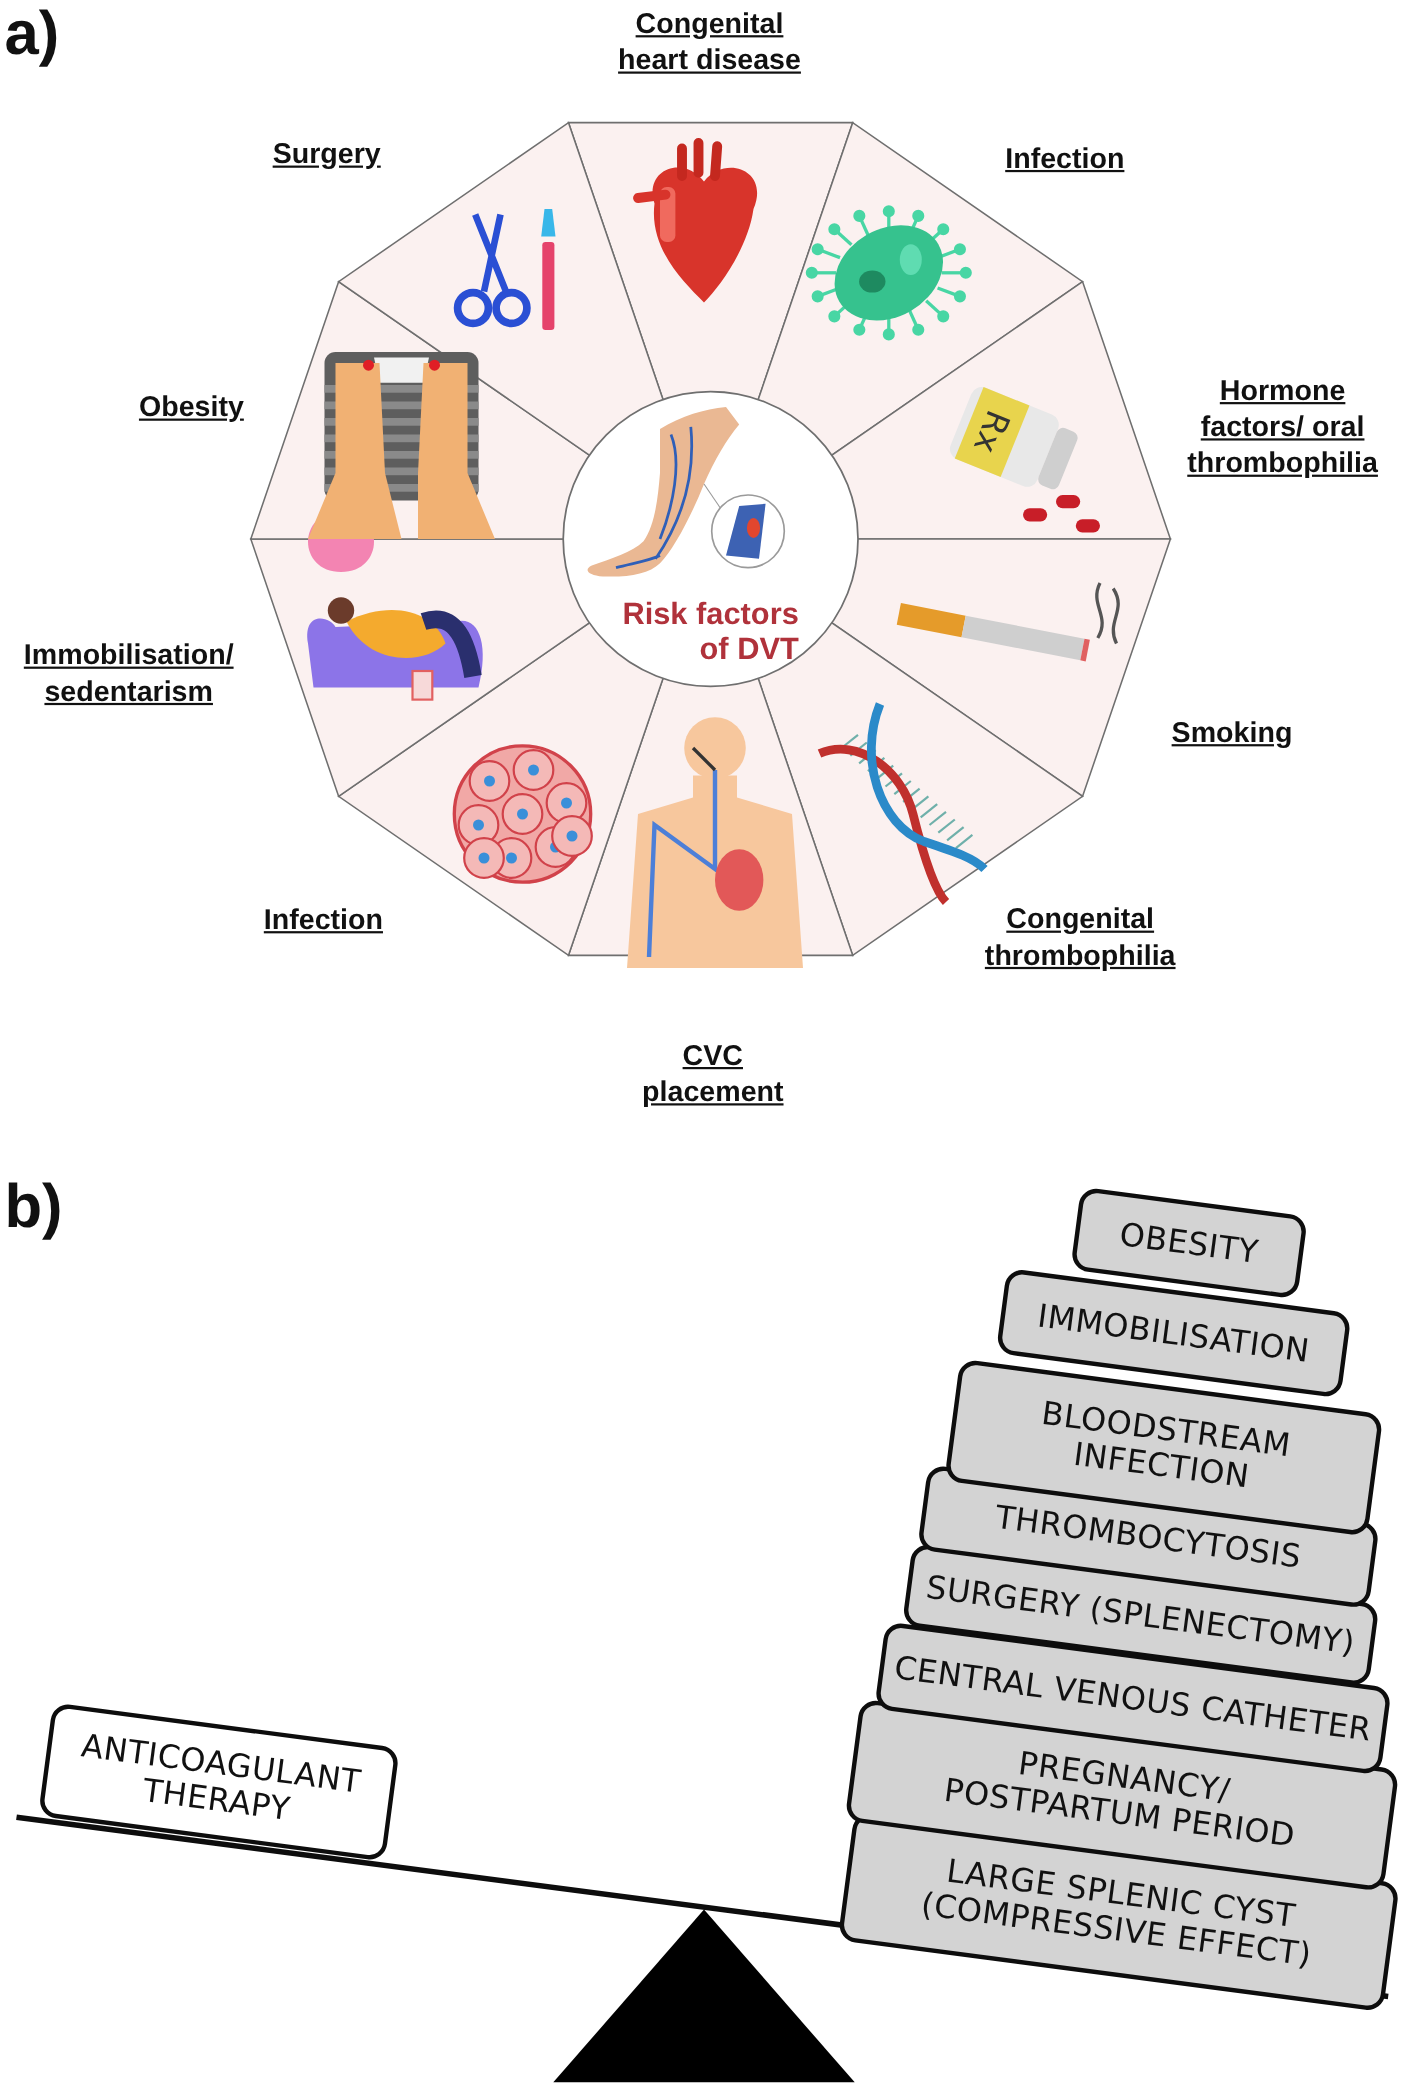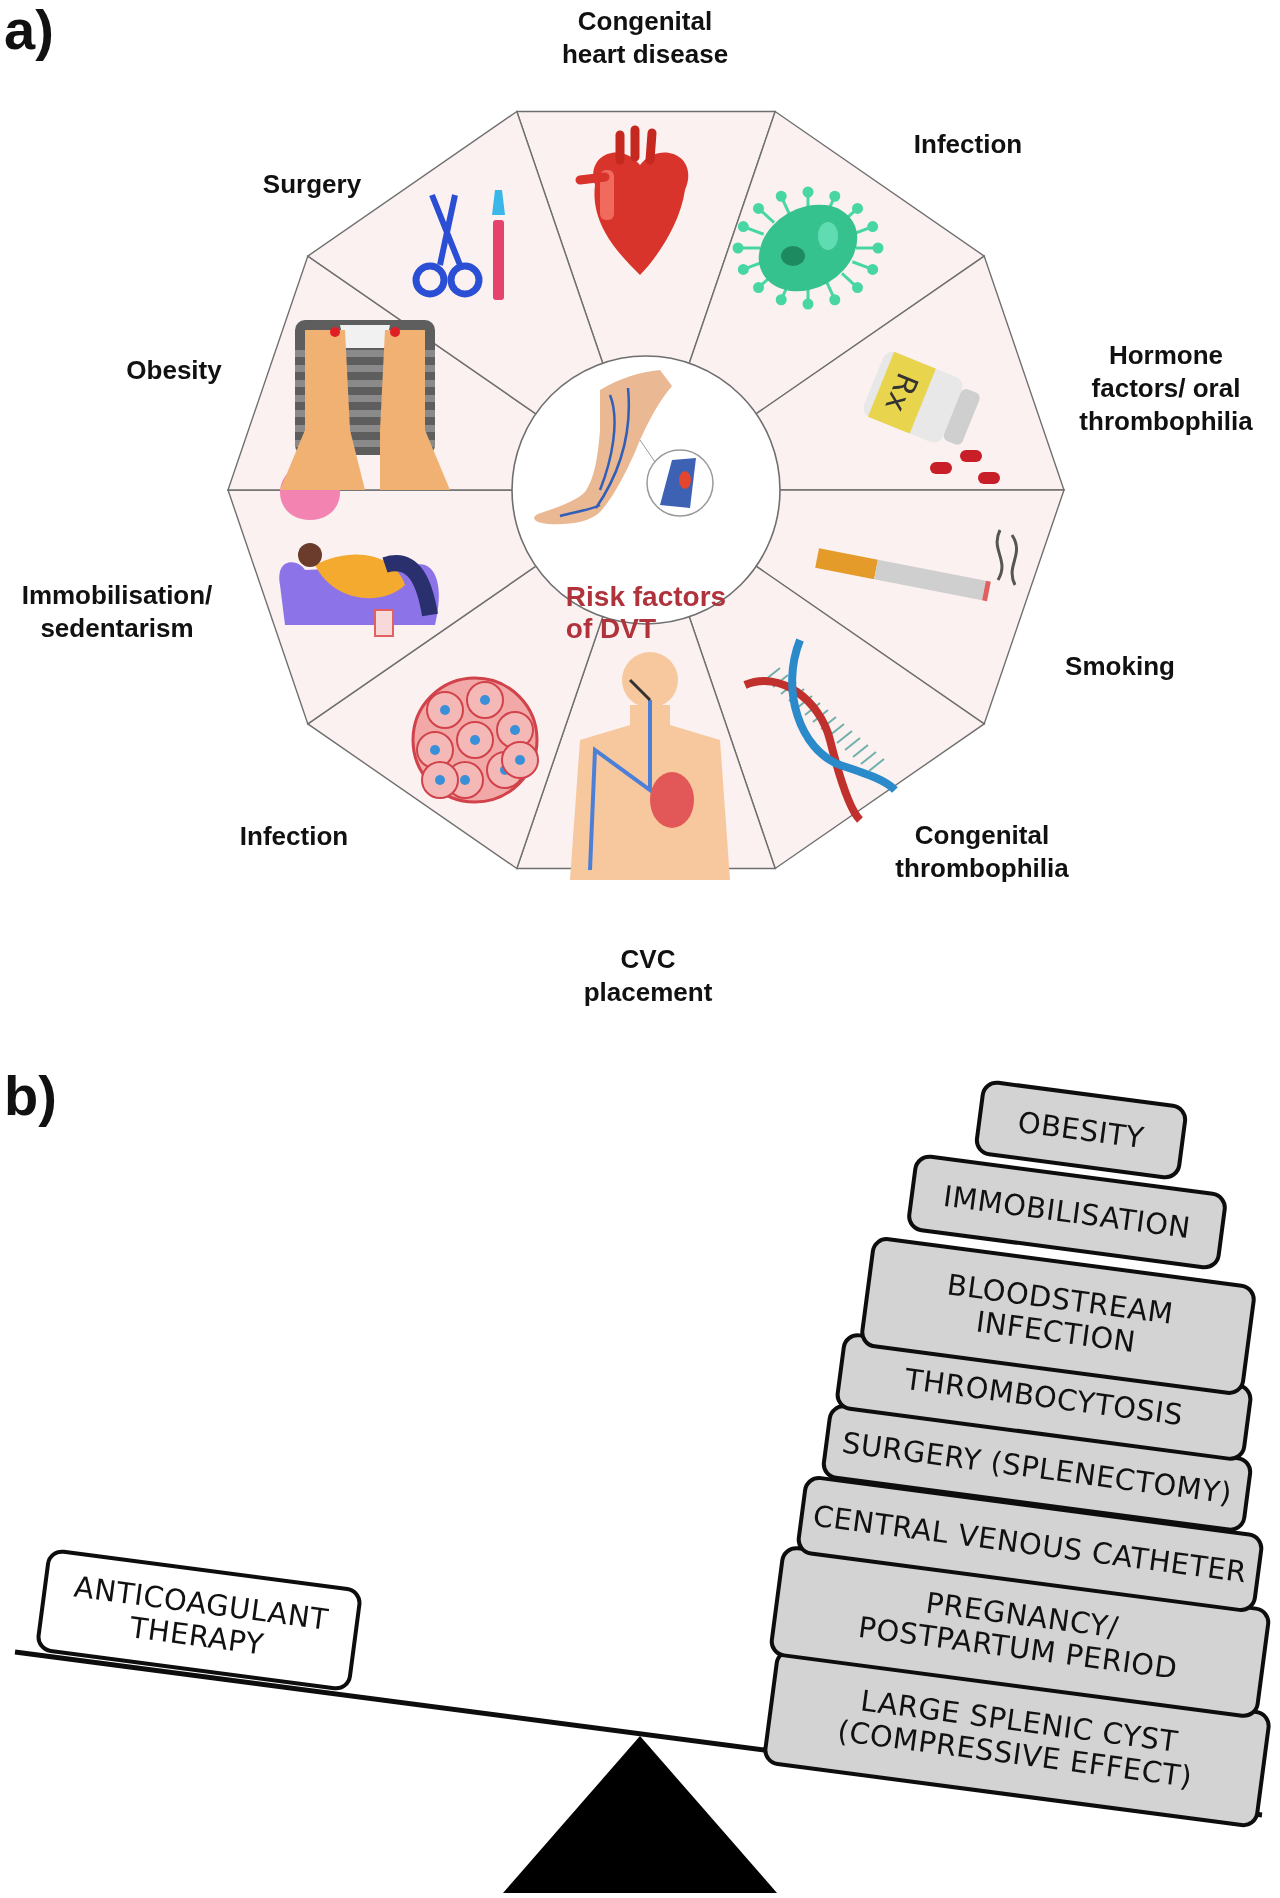--- a/index.html
+++ b/index.html
@@ -1,23 +1,23 @@
 <!DOCTYPE html>
 <html><head>
 <meta charset="utf-8">
 <style>
   html, body { margin: 0; padding: 0; background: #ffffff; }
   body { width: 1280px; height: 1898px; position: relative; overflow: hidden;
          font-family: "Liberation Sans", sans-serif; color: #111; }
   .panel-label { position: absolute; font-weight: bold; font-size: 56px; line-height: 1; }
   #svgA { position: absolute; left: 0; top: 0; width: 1280px; height: 1000px; }
   .rf-label { position: absolute; font-weight: bold; font-size: 26px; line-height: 33px;
-              text-align: center; white-space: nowrap; transform: translate(-50%, -50%); color: #111; }
+              text-align: center; white-space: nowrap; transform: translate(-50%, -50%); color: #111; text-decoration: underline; }
   .center-title { position: absolute; left: 646px; top: 574px; transform: translate(-50%,-50%);
-                  color: #b0323b; font-weight: bold; font-size: 28px; line-height: 32px; text-align: left; white-space: nowrap; margin-top: 39px; }
+                  color: #b0323b; font-weight: bold; font-size: 28px; line-height: 32px; text-align: right; white-space: nowrap; }
   #svgB { position: absolute; left: 0; top: 1000px; width: 1280px; height: 898px; }
   .block { position: absolute; box-sizing: border-box; border: 4px solid #0d0d0d; border-radius: 16px;
            background: #d3d3d3; display: flex; align-items: center; justify-content: center;
            text-align: center; font-family: "DejaVu Sans", sans-serif; font-size: 29px; line-height: 33px;
            letter-spacing: 0.5px; color: #111; transform-origin: center center; white-space: pre-line; }
   .block.white { background: #ffffff; }
 </style>
 </head>
 <body>
 
@@ -225,21 +225,21 @@
 <div class="rf-label" style="left:294px; top:836px;">
   <div>Infection</div>
 </div>
 <div class="rf-label" style="left:117px; top:612px;">
   <div>Immobilisation/</div>
   <div>sedentarism</div>
 </div>
 <div class="rf-label" style="left:174px; top:370px;">
   <div>Obesity</div>
 </div>
-<div class="rf-label" style="left:312px; top:140px;margin-top:44px;">
+<div class="rf-label" style="left:297px; top:140px;">
   <div>Surgery</div>
 </div>
 
 <div class="panel-label" style="left:4px; top:1068px;">b)</div>
 
 <svg id="svgB" viewBox="0 1000 1280 898" xmlns="http://www.w3.org/2000/svg">
   <line x1="15" y1="1652" x2="1262" y2="1815" stroke="#0d0d0d" stroke-width="5"></line>
   <polygon points="640,1736 503,1893 777,1893" fill="#000000"></polygon>
 </svg>
 

